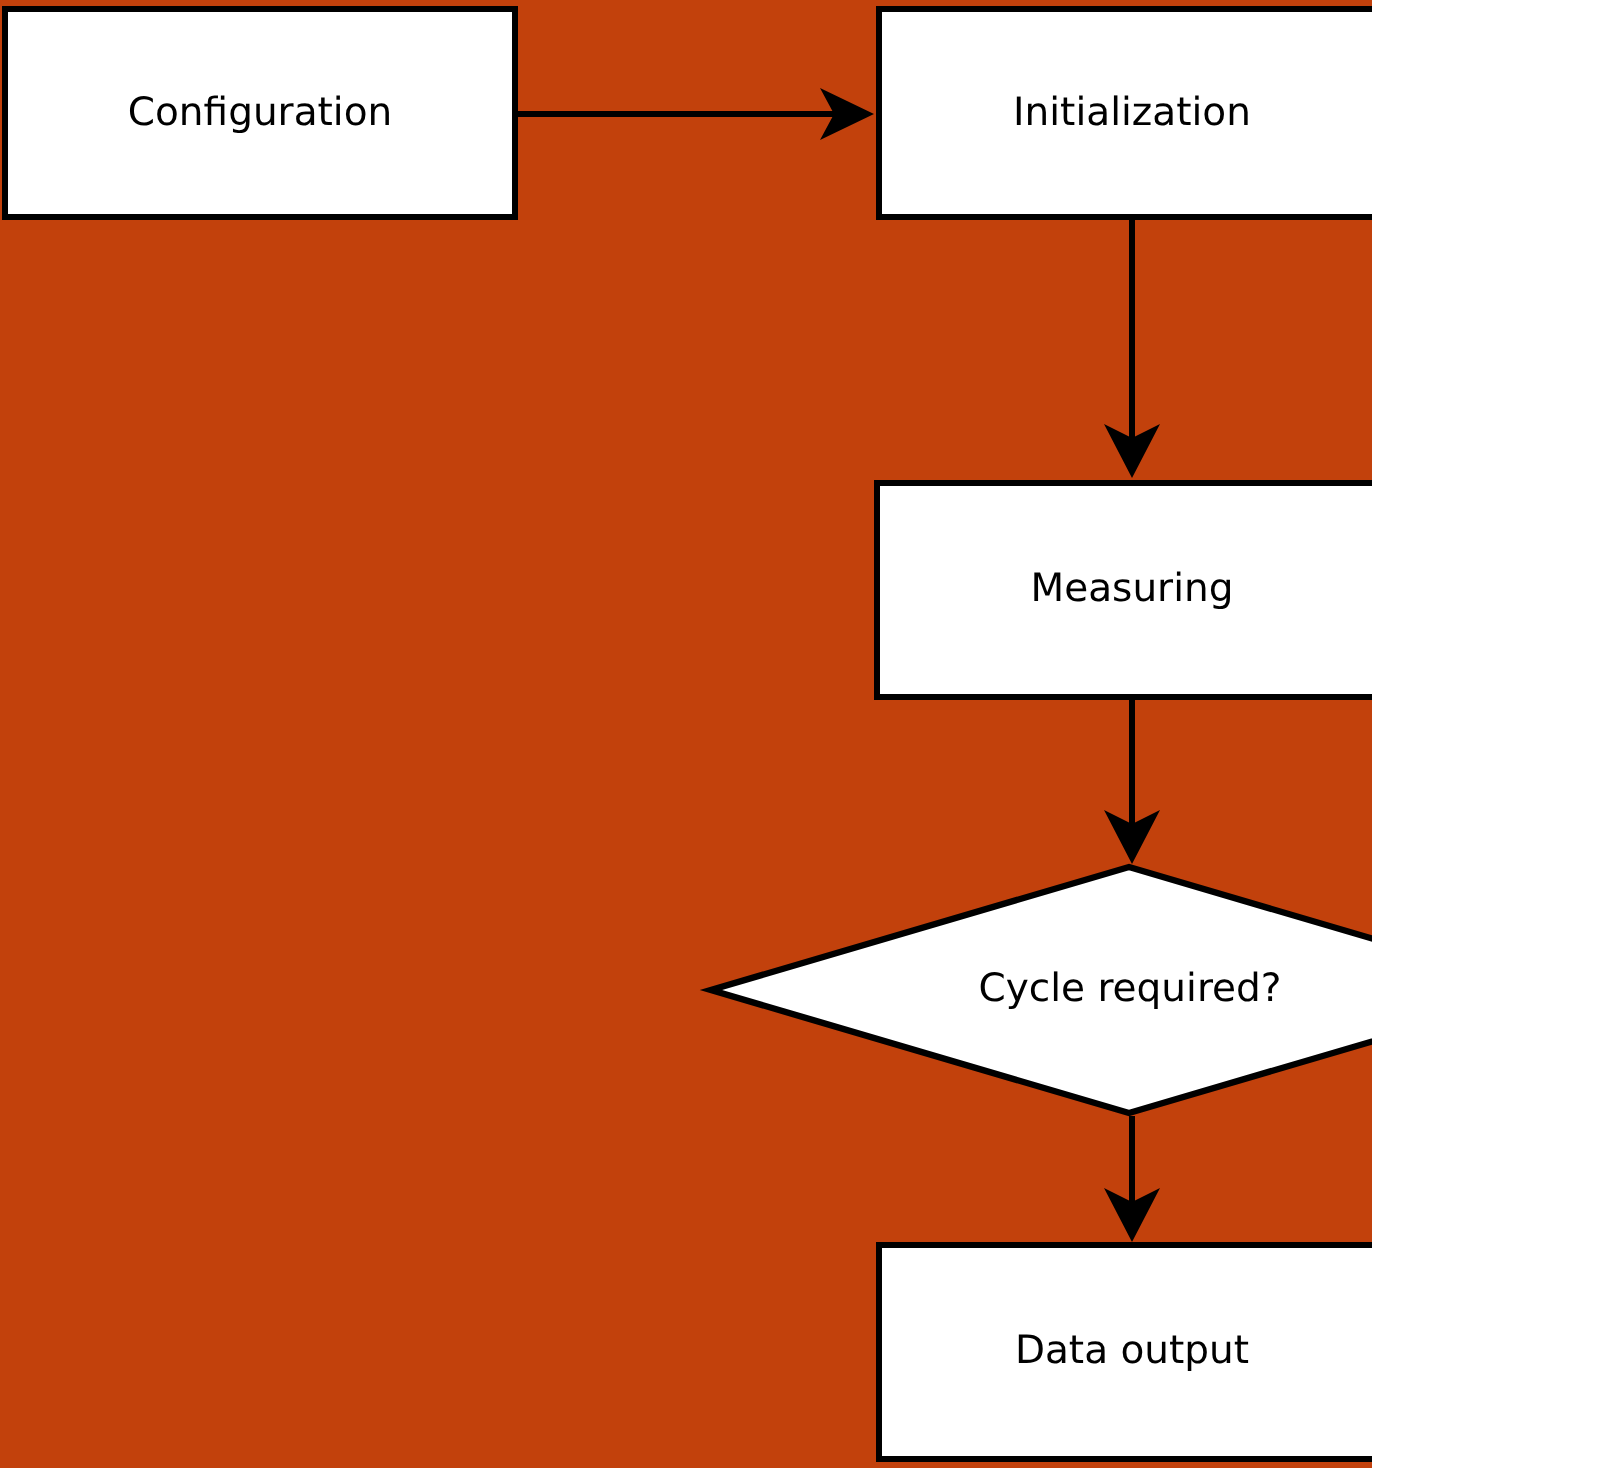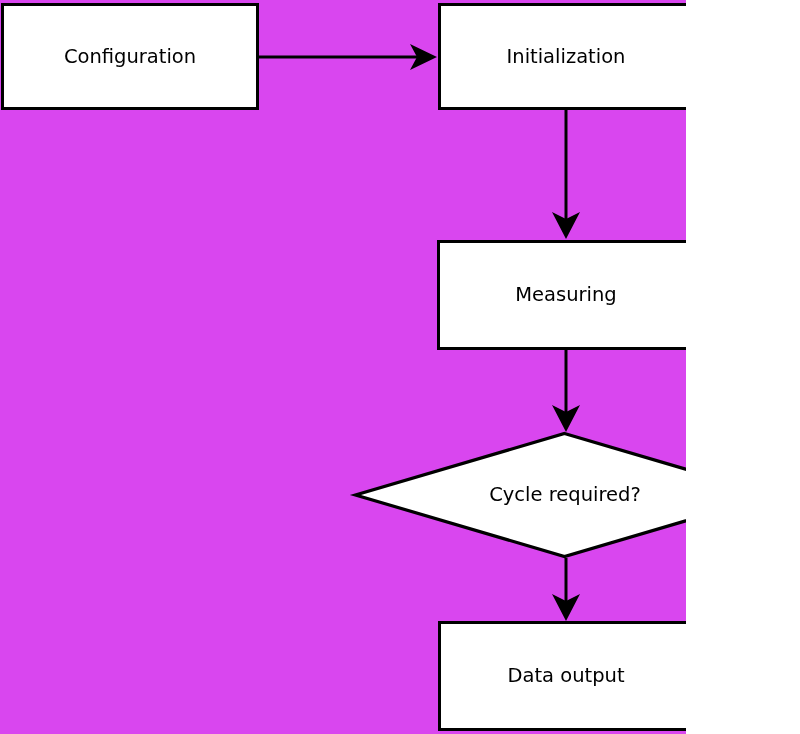--- a/index.html
+++ b/index.html
@@ -8,21 +8,21 @@
     padding: 0;
     background: #ffffff;
   }
   body {
     font-family: "DejaVu Sans", "Liberation Sans", sans-serif;
   }
   #diagram-root {
     position: relative;
     width: 686px;
     height: 734px;
-    background: #d946ef;
+    background: #c2410c;
     overflow: hidden;
   }
   #flow-svg {
     position: absolute;
     top: 0;
     left: 0;
     width: 800px;
     height: 734px;
     display: block;
   }

